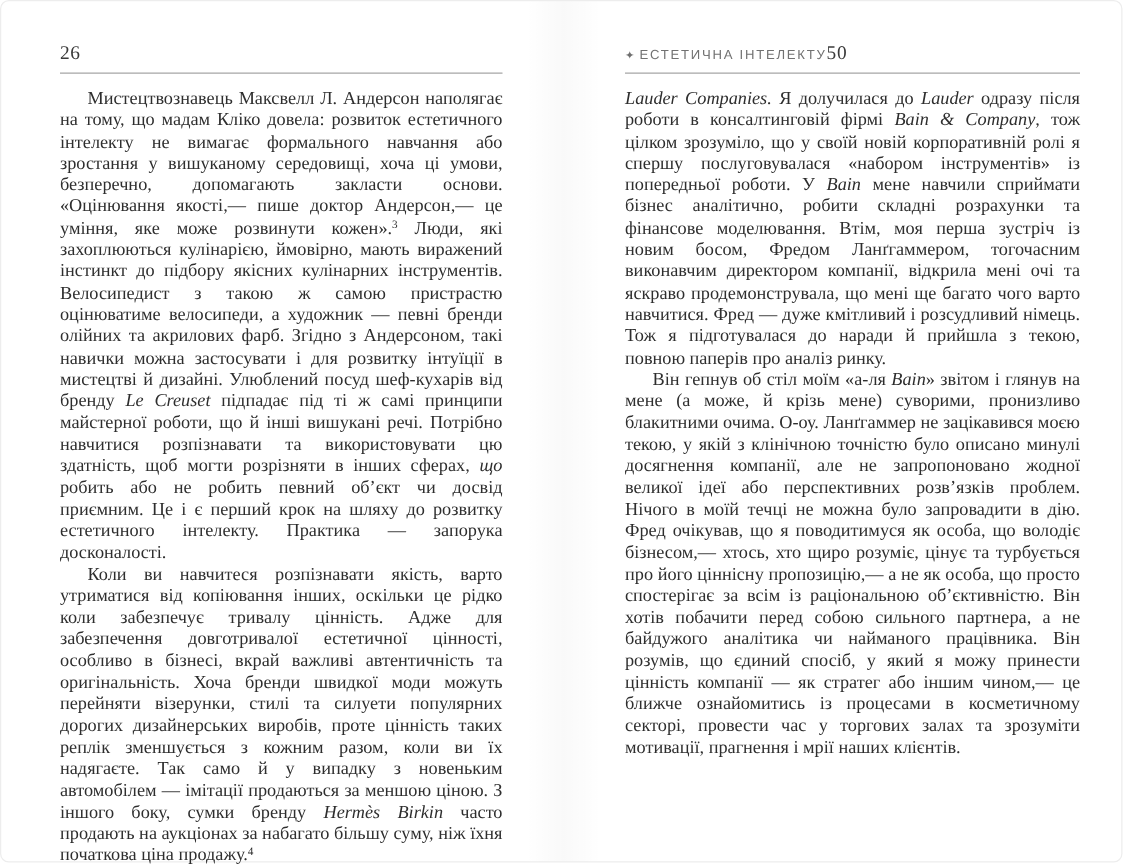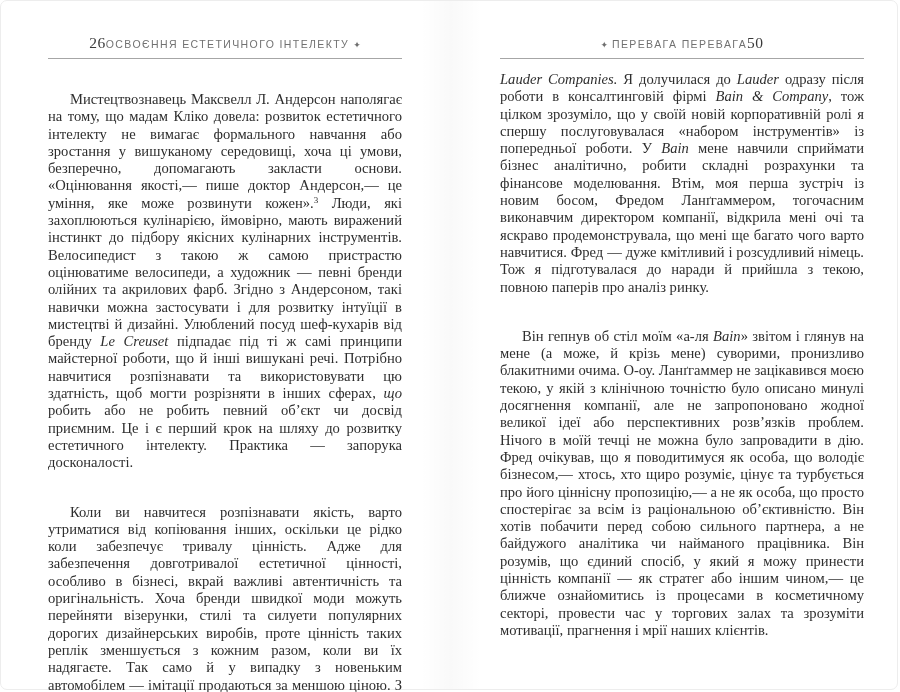--- a/index.html
+++ b/index.html
@@ -34,21 +34,21 @@
     height: 100%;
     box-sizing: border-box;
   }
   .page-left  { left: 47px;  width: 354px; }
   .page-right { left: 499px; width: 364px; }
 
   .page-header {
     margin-top: 33px;
     display: flex;
     align-items: baseline;
-    justify-content: center;
+    justify-content: flex-start;
     border-bottom: 1px solid #a6a6a6;
     padding-bottom: 6px;
   }
   .page-num {
     font-family: "Liberation Serif", "DejaVu Serif", serif;
     font-size: 15.5px;
     color: #3a3a3a;
     letter-spacing: 0.5px;
   }
   .running-title {
@@ -72,50 +72,49 @@
     font-family: "Liberation Serif", "DejaVu Serif", serif;
     font-size: 14.6px;
     line-height: 17.3px;
     color: #2e2e2e;
     text-align: justify;
   }
   .page-body p {
     margin: 0;
     padding: 0;
   }
-  .page-body p.indent { text-indent: 22px; margin-top: 32px; }
+  .page-body p.indent { text-indent: 22px; }
   .page-body em { }
   .page-body sup {
     font-size: 9px;
     line-height: 0;
     vertical-align: baseline;
     position: relative;
     top: -4.5px;
   }
 </style>
 </head>
 <body>
 
 <div class="spread">
   <div class="gutter-shade"></div>
 
   <div class="page page-left">
     <div class="page-header">
       <span class="page-num">26</span>
-      <span class="running-title"><span>ОСВОЄННЯ ЕСТЕТИЧНОГО ІНТЕЛЕКТУ</span><span class="orn left-orn">✦</span></span>
     </div>
     <div class="page-body">
         <p class="indent"><span>Мистецтвознавець Максвелл Л. Андерсон наполягає на тому, що мадам Кліко довела: розвиток естетичного інтелекту не вимагає формального навчання або зростання у вишуканому середовищі, хоча ці умови, безперечно, допомагають закласти основи. «Оцінювання якості,— пише доктор Андерсон,— це уміння, яке може розвинути кожен».</span><sup>3</sup><span> Люди, які захоплюються кулінарією, ймовірно, мають виражений інстинкт до підбору якісних кулінарних інструментів. Велосипедист з такою ж самою пристрастю оцінюватиме велосипеди, а художник — певні бренди олійних та акрилових фарб. Згідно з Андерсоном, такі навички можна застосувати і для розвитку інтуїції в мистецтві й дизайні. Улюблений посуд шеф-кухарів від бренду </span><em>Le Creuset</em><span> підпадає під ті ж самі принципи майстерної роботи, що й інші вишукані речі. Потрібно навчитися розпізнавати та використовувати цю здатність, щоб могти розрізняти в інших сферах, </span><em>що</em><span> робить або не робить певний об’єкт чи досвід приємним. Це і є перший крок на шляху до розвитку естетичного інтелекту. Практика — запорука досконалості.</span></p>
         <p class="indent"><span>Коли ви навчитеся розпізнавати якість, варто утриматися від копіювання інших, оскільки це рідко коли забезпечує тривалу цінність. Адже для забезпечення довготривалої естетичної цінності, особливо в бізнесі, вкрай важливі автентичність та оригінальність. Хоча бренди швидкої моди можуть перейняти візерунки, стилі та силуети популярних дорогих дизайнерських виробів, проте цінність таких реплік зменшується з кожним разом, коли ви їх надягаєте. Так само й у випадку з новеньким автомобілем — імітації продаються за меншою ціною. З іншого боку, сумки бренду </span><em>Hermès Birkin</em><span> часто продають на аукціонах за набагато більшу суму, ніж їхня початкова ціна продажу.</span><sup>4</sup></p>
       </div>
   </div>
 
   <div class="page page-right">
     <div class="page-header">
-      <span class="running-title"><span class="orn right-orn">✦</span><span>ПЕРЕВАГА ПЕРЕВАГА</span></span>
+      <span class="running-title"><span class="orn right-orn">✦</span><span>ЕСТЕТИЧНА ІНТЕЛЕКТУ</span></span>
       <span class="page-num">50</span>
     </div>
     <div class="page-body">
         <p class=""><em>Lauder Companies.</em><span> Я долучилася до </span><em>Lauder</em><span> одразу після роботи в консалтинговій фірмі </span><em>Bain &amp; Company</em><span>, тож цілком зрозуміло, що у своїй новій корпоративній ролі я спершу послуговувалася «набором інструментів» із попередньої роботи. У </span><em>Bain</em><span> мене навчили сприймати бізнес аналітично, робити складні розрахунки та фінансове моделювання. Втім, моя перша зустріч із новим босом, Фредом Ланґгаммером, тогочасним виконавчим директором компанії, відкрила мені очі та яскраво продемонструвала, що мені ще багато чого варто навчитися. Фред — дуже кмітливий і розсудливий німець. Тож я підготувалася до наради й прийшла з текою, повною паперів про аналіз ринку.</span></p>
         <p class="indent"><span>Він гепнув об стіл моїм «а-ля </span><em>Bain</em><span>» звітом і глянув на мене (а може, й крізь мене) суворими, пронизливо блакитними очима. О-оу. Ланґгаммер не зацікавився моєю текою, у якій з клінічною точністю було описано минулі досягнення компанії, але не запропоновано жодної великої ідеї або перспективних розв’язків проблем. Нічого в моїй течці не можна було запровадити в дію. Фред очікував, що я поводитимуся як особа, що володіє бізнесом,— хтось, хто щиро розуміє, цінує та турбується про його ціннісну пропозицію,— а не як особа, що просто спостерігає за всім із раціональною об’єктивністю. Він хотів побачити перед собою сильного партнера, а не байдужого аналітика чи найманого працівника. Він розумів, що єдиний спосіб, у який я можу принести цінність компанії — як стратег або іншим чином,— це ближче ознайомитись із процесами в косметичному секторі, провести час у торгових залах та зрозуміти мотивації, прагнення і мрії наших клієнтів.</span></p>
       </div>
   </div>
 </div>
 
 </body></html>

